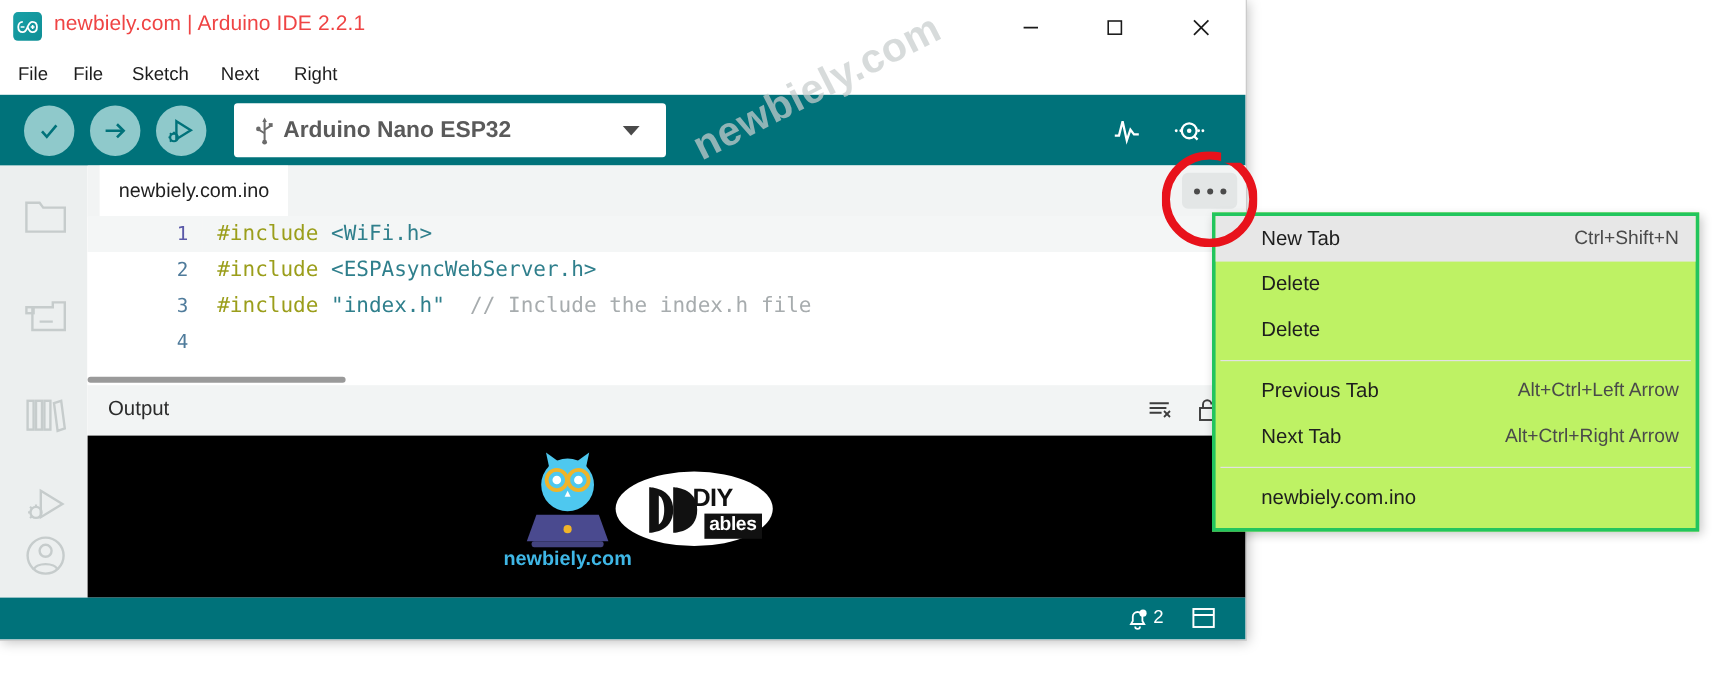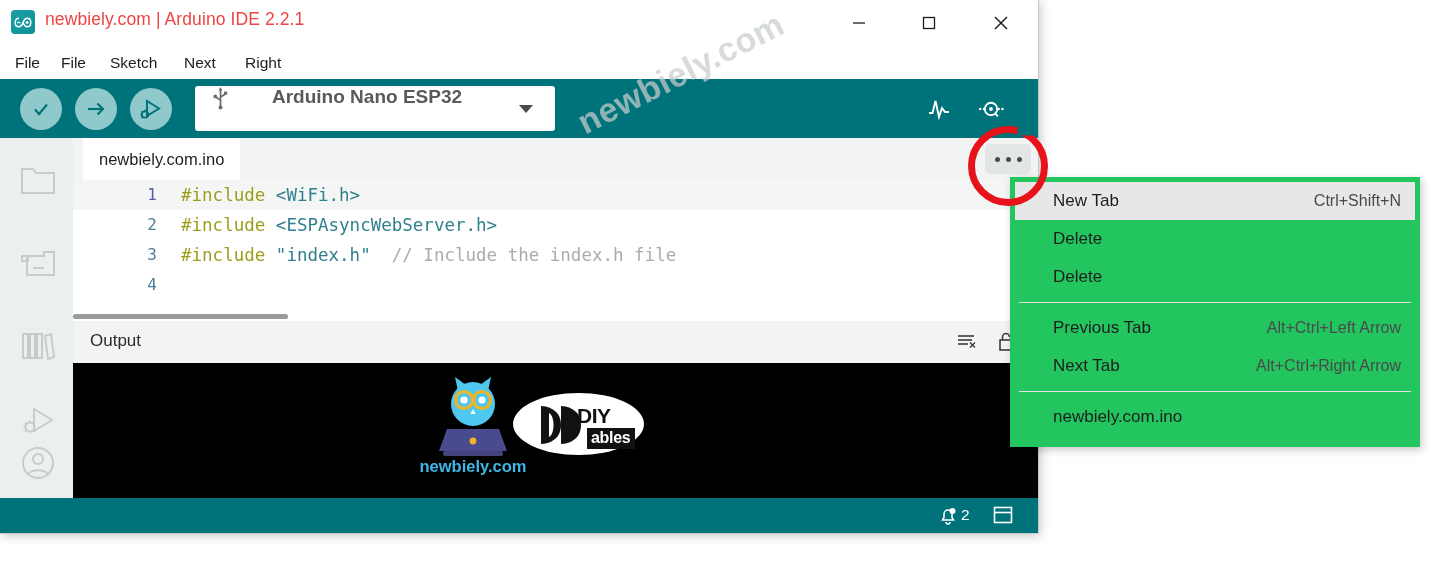--- a/index.html
+++ b/index.html
@@ -68,21 +68,21 @@
     display:flex; align-items:center; justify-content:center;
   }
   .tb-verify { left: 20px; }
   .tb-upload { left: 75px; }
   .tb-debug  { left: 130px; }
 
   .board-select {
     position: absolute; left: 195px; top: 86px;
     width: 360px; height: 45px;
     background: #ffffff; border-radius: 3px;
-    display: flex; align-items: flex-start; gap: 36px;
+    display: flex; align-items: center;
   }
   .board-usb { margin-left: 18px; margin-right: 8px; display: flex; align-items:center; }
   .board-label {
     font-size: 19px; color: #5a5a5a; font-weight: bold; white-space: nowrap;
   }
   .board-caret {
     position: absolute; right: 22px; top: 50%; transform: translateY(-50%);
     width: 0; height: 0;
     border-left: 7px solid transparent; border-right: 7px solid transparent;
     border-top: 8px solid #4a4a4a;
@@ -226,22 +226,22 @@
   .sb-count {
     position: absolute; left: 961px; top: 8px;
     font-size: 15.5px; color: #ffffff;
   }
   .sb-panel { position: absolute; left: 993px; top: 8px; width: 20px; height: 20px; }
 
   
   .ctx-menu {
     position: absolute; left: 1010px; top: 177px;
     width: 400px; height: 260px;
-    background: #22c55e;
-    border: 5px solid #22c55e;
+    background: #bef264;
+    border: 3px solid #22c55e;
     box-shadow: 2px 3px 8px rgba(0,0,0,0.22);
     text-decoration: underline;
   }
   .ctx-item {
     position: relative; height: 38px; display: flex; align-items: center;
   }
   .ctx-item.hl { background: #e7e7e7; }
   .ctx-label {
     position: absolute; left: 38px;
     font-size: 17px; color: #1e1e1e; white-space: nowrap;

